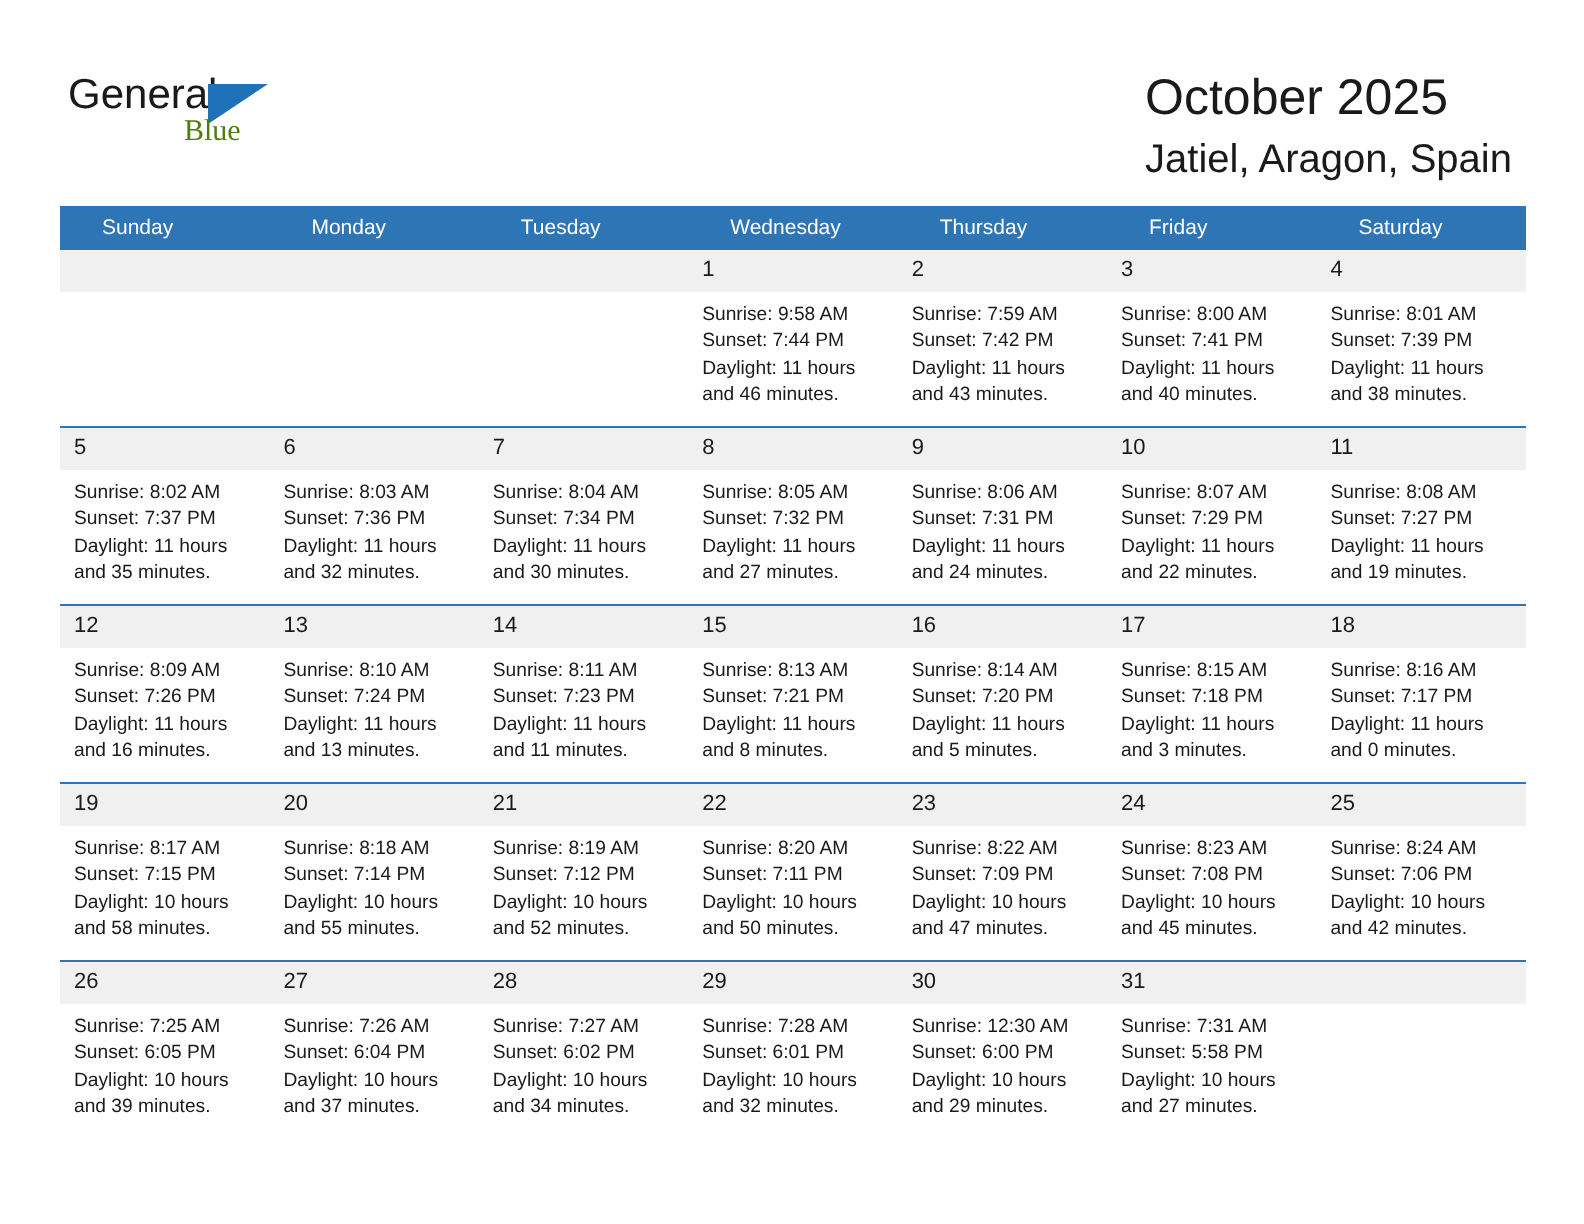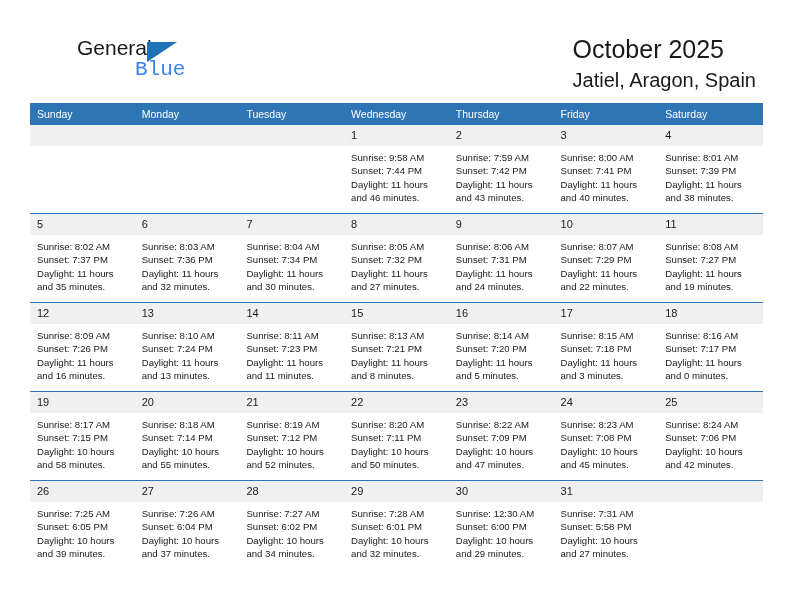--- a/index.html
+++ b/index.html
@@ -28,21 +28,20 @@
     top: 0;
     width: 792px;
     height: 103px;
   }
   .brand {
     position: absolute;
     left: 34px;
     top: 36px;
     width: 140px;
     height: 48px;
-    margin-left: 43px;
   }
   .brand-general {
     position: absolute;
     left: 0;
     top: 0;
     font-size: 21px;
     letter-spacing: 0px;
     color: #1a1a1a;
     font-family: "Liberation Sans", sans-serif;
   }
@@ -52,23 +51,23 @@
     top: 6px;
     width: 0;
     height: 0;
     border-left: 30px solid #1f72b8;
     border-bottom: 20px solid transparent;
   }
   .brand-blue {
     position: absolute;
     left: 58px;
     top: 22px;
-    font-size: 21px;
-    color: #3b82f6;
-    font-family: Liberation Mono, monospace;
+    font-size: 15px;
+    color: #4d7c0f;
+    font-family: Liberation Serif, serif;
   }
   .title-block {
     position: absolute;
     right: 36px;
     top: 34px;
     text-align: left;
   }
   .cal-title {
     font-size: 25px;
     color: #1a1a1a;
@@ -94,21 +93,21 @@
   }
   .calendar col {
     width: 104.71px;
   }
   .dow-row th {
     background: #2e75b6;
     color: #ffffff;
     font-size: 10.5px;
     font-weight: normal;
     text-align: left;
-    padding: 5px 0 5px 7px;
+    padding: 5px 0 5px 21px;
     height: 12px;
     border: none;
     margin-left: 22px;
   }
   .week-row td {
     vertical-align: top;
     padding: 0;
     border-top: 1px solid #2e75b6;
     border-left: none;
     border-right: none;

